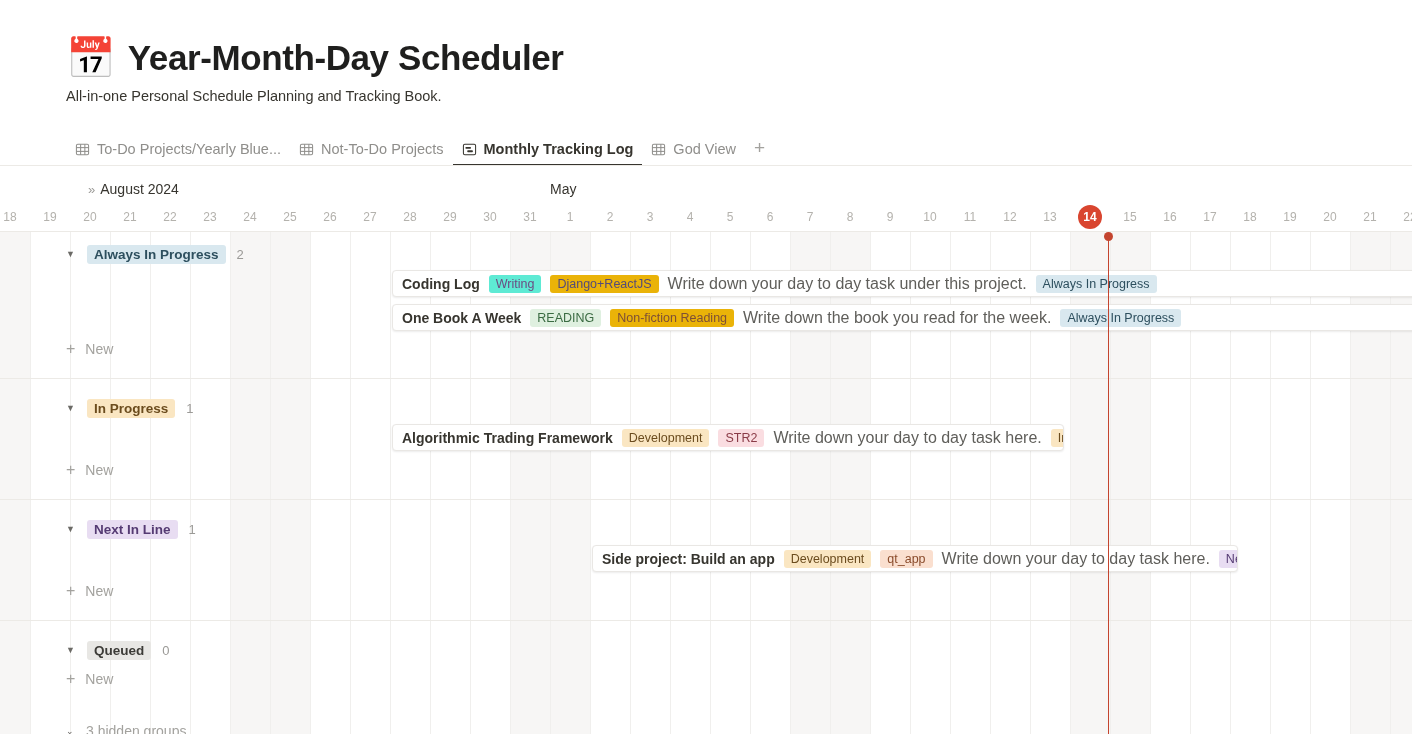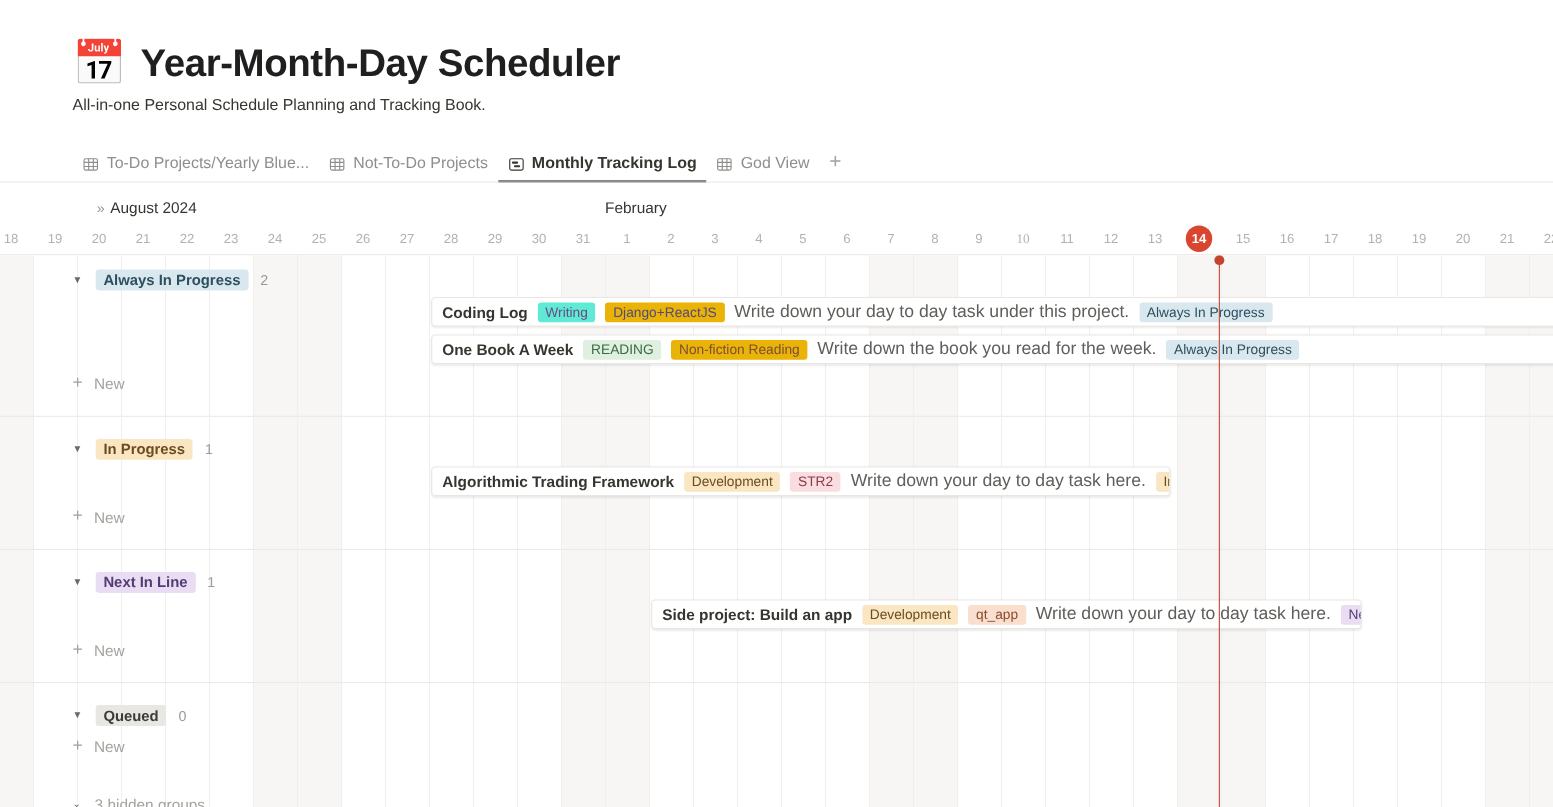--- a/index.html
+++ b/index.html
@@ -166,21 +166,21 @@
       <div class="tab-plus">+</div>
     </div>
   <div class="tabs-rule"></div>
 
   <div class="tl-months" id="tl-months">
       <div class="month-lbl" style="left: 88px;">
         <span class="chev">»</span>
         <span>August 2024</span>
       </div>
       <div class="month-lbl" style="left: 550px;">
-        <span>February</span>
+        <span>May</span>
       </div>
     </div>
   <div class="tl-days" id="tl-days">
       <div class="day-cell" style="left: -10px;">18</div>
       <div class="day-cell" style="left: 30px;">19</div>
       <div class="day-cell" style="left: 70px;">20</div>
       <div class="day-cell" style="left: 110px;">21</div>
       <div class="day-cell" style="left: 150px;">22</div>
       <div class="day-cell" style="left: 190px;">23</div>
       <div class="day-cell" style="left: 230px;">24</div>
@@ -193,21 +193,21 @@
       <div class="day-cell" style="left: 510px;">31</div>
       <div class="day-cell" style="left: 550px;">1</div>
       <div class="day-cell" style="left: 590px;">2</div>
       <div class="day-cell" style="left: 630px;">3</div>
       <div class="day-cell" style="left: 670px;">4</div>
       <div class="day-cell" style="left: 710px;">5</div>
       <div class="day-cell" style="left: 750px;">6</div>
       <div class="day-cell" style="left: 790px;">7</div>
       <div class="day-cell" style="left: 830px;">8</div>
       <div class="day-cell" style="left: 870px;">9</div>
-      <div class="day-cell" style="left: 910px; font-family: Liberation Serif, serif;">10</div>
+      <div class="day-cell" style="left: 910px;">10</div>
       <div class="day-cell" style="left: 950px;">11</div>
       <div class="day-cell" style="left: 990px;">12</div>
       <div class="day-cell" style="left: 1030px;">13</div>
       <div class="day-cell today" style="left: 1070px;">
         <span class="pill">14</span>
       </div>
       <div class="day-cell" style="left: 1110px;">15</div>
       <div class="day-cell" style="left: 1150px;">16</div>
       <div class="day-cell" style="left: 1190px;">17</div>
       <div class="day-cell" style="left: 1230px;">18</div>

